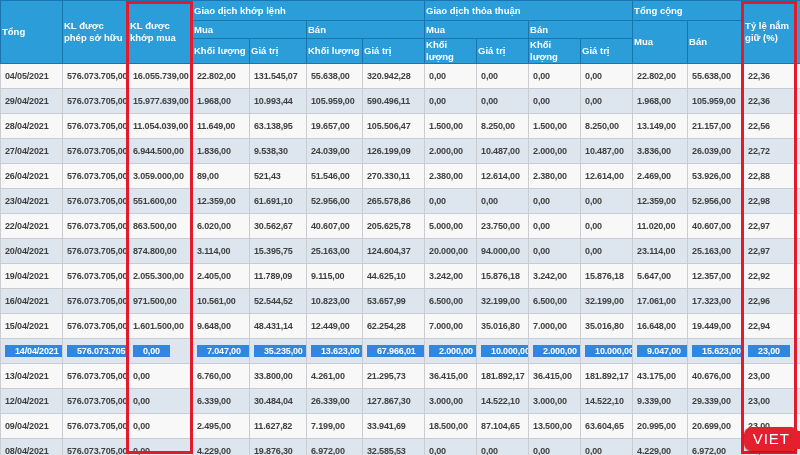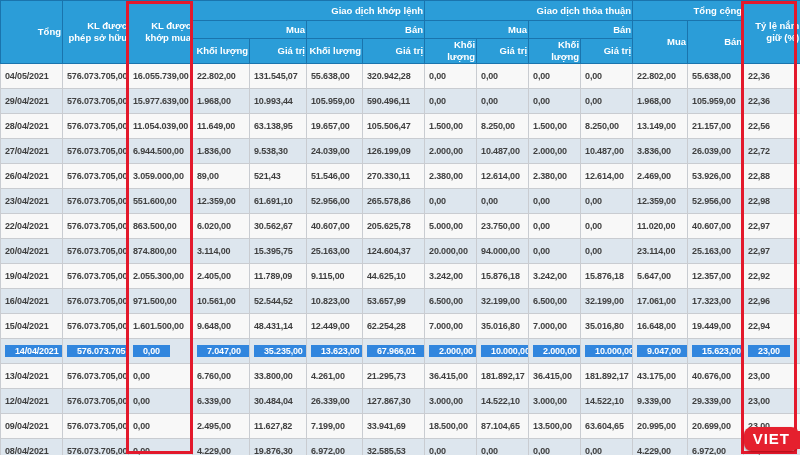--- a/index.html
+++ b/index.html
@@ -14,21 +14,21 @@
     --logo-red:#e5202e;
   }
   *{margin:0;padding:0;box-sizing:border-box;}
   html,body{width:800px;height:455px;overflow:hidden;background:#fff;
     font-family:"Liberation Sans",sans-serif;}
   .screen{position:relative;width:800px;height:455px;overflow:hidden;}
 
   table{border-collapse:collapse;table-layout:fixed;width:800px;}
   thead th{
     background:var(--header-bg);color:#fff;border:1px solid var(--header-border);
-    font-size:9.5px;font-weight:bold;text-align:right;vertical-align:middle;
+    font-size:9.5px;font-weight:bold;text-align:left;vertical-align:middle;
     padding:0 1px;line-height:1.25;
   }
   tr.h1 th{height:20px;}
   tr.h2 th{height:18px;}
   tr.h3 th{height:19px;}
   tbody td{
     border:1px solid var(--cell-border);
     font-size:9px;font-weight:bold;color:var(--text);
     padding:0 1px 0 4px;white-space:nowrap;overflow:hidden;
     height:25px;letter-spacing:-0.15px;vertical-align:middle;
@@ -38,21 +38,21 @@
   tbody tr.selected .v{background:var(--selection);color:#fff;padding:1px 10px;}
 
   .red-box{position:absolute;border:3px solid var(--annotation-red);
     pointer-events:none;z-index:5;}
   #box-allowed-buy{left:126px;top:1px;width:67px;height:453px;}
   #box-ratio{left:741px;top:1px;width:56px;height:453px;}
 
   .watermark{position:absolute;right:1px;bottom:4px;z-index:10;
     display:flex;align-items:center;}
   .wm-viet{
-    background:var(--logo-red);color:#fff;font-weight:bold;font-size:15px;
+    background:var(--logo-red);color:#fff;font-weight:normal;font-size:15px;
     letter-spacing:1px;padding:3px 9px 4px 9px;border-radius:8px;
     position:relative;z-index:2;box-shadow:0 1px 2px rgba(120,0,0,.5);
   }
   .wm-viet::after{content:"";position:absolute;right:-4px;top:4px;width:10px;height:18px;
     background:var(--logo-red);border-radius:2px;z-index:-1;}
   .wm-times{
     background:rgba(255,255,255,.38);
     color:rgba(255,255,255,.95);font-family:"Liberation Serif",serif;
     font-size:17px;letter-spacing:1px;padding:2px 5px 6px 8px;margin-left:-5px;
     text-shadow:0 0 2px rgba(160,160,160,.6);position:relative;

